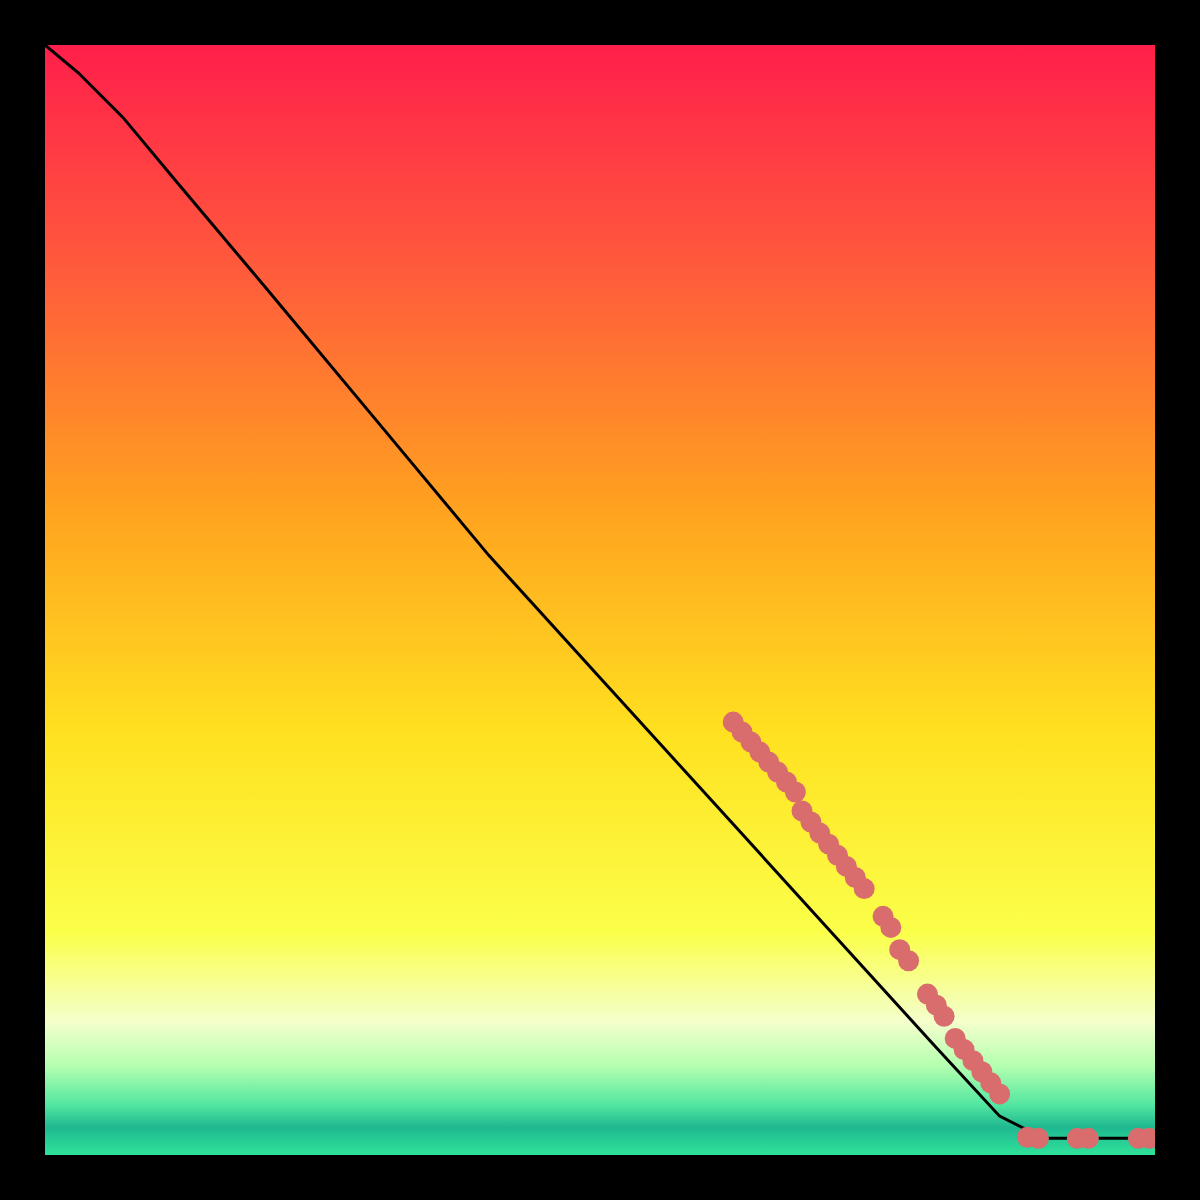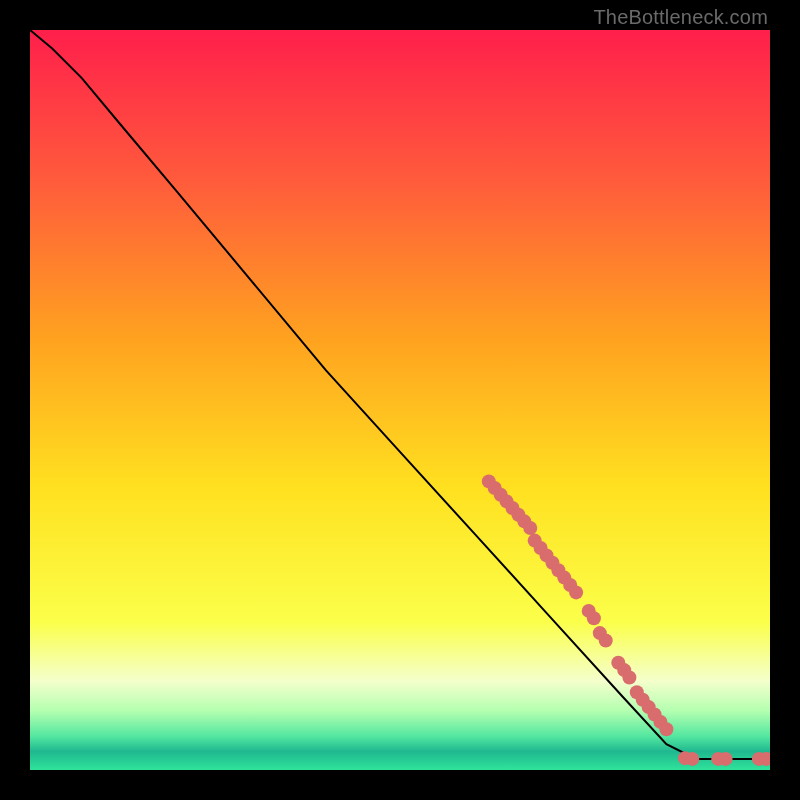--- a/index.html
+++ b/index.html
@@ -44,21 +44,20 @@
     font-weight: 500;
     letter-spacing: 0.2px;
     user-select: none;
   }
 </style>
 </head>
 <body>
 
 <div class="frame">
 
-  <div class="watermark">TheBottleneck.com</div>
 
   <div class="plot">
     <svg class="gradient" viewBox="0 0 740 740" preserveAspectRatio="none">
       <defs>
         <linearGradient id="bg-grad" x1="0" y1="0" x2="0" y2="1">
             <stop offset="0.00%" stop-color="#ff1f4b"></stop>
             <stop offset="20.00%" stop-color="#ff5a3c"></stop>
             <stop offset="42.00%" stop-color="#ffa31f"></stop>
             <stop offset="62.00%" stop-color="#ffe120"></stop>
             <stop offset="80.00%" stop-color="#fbff4a"></stop>

